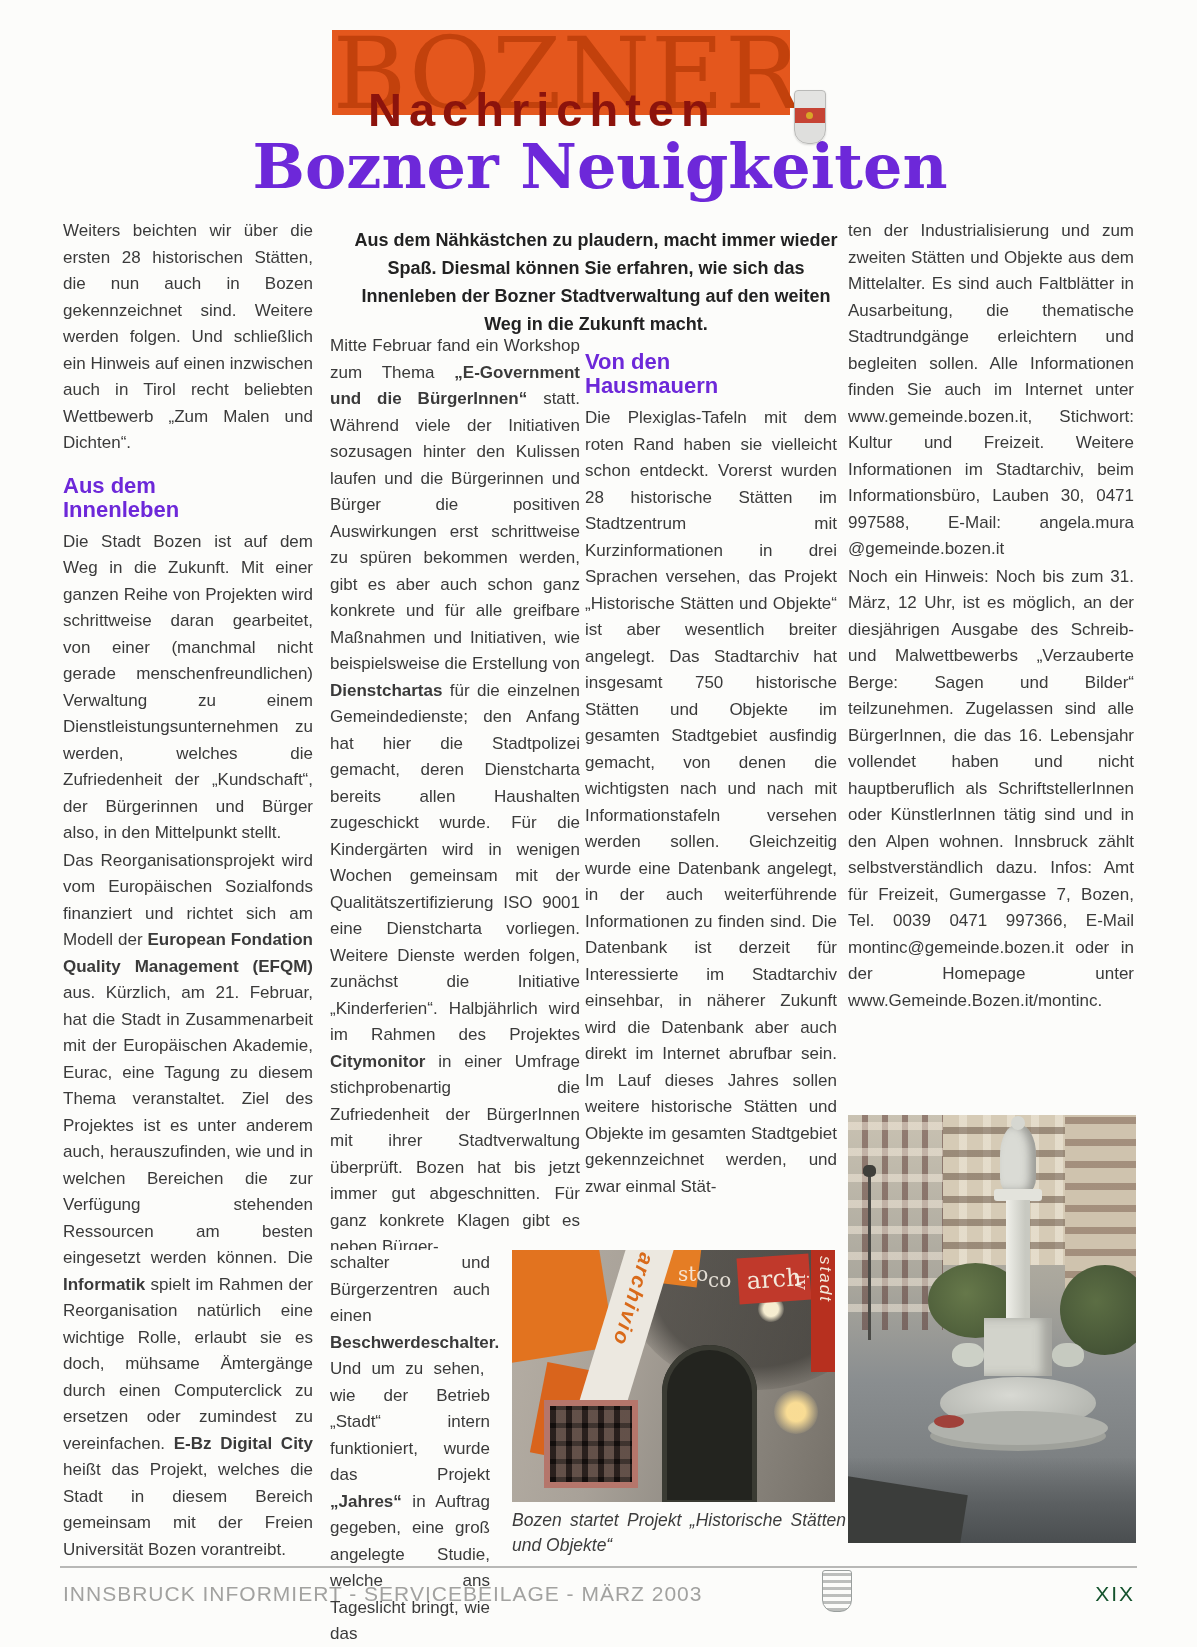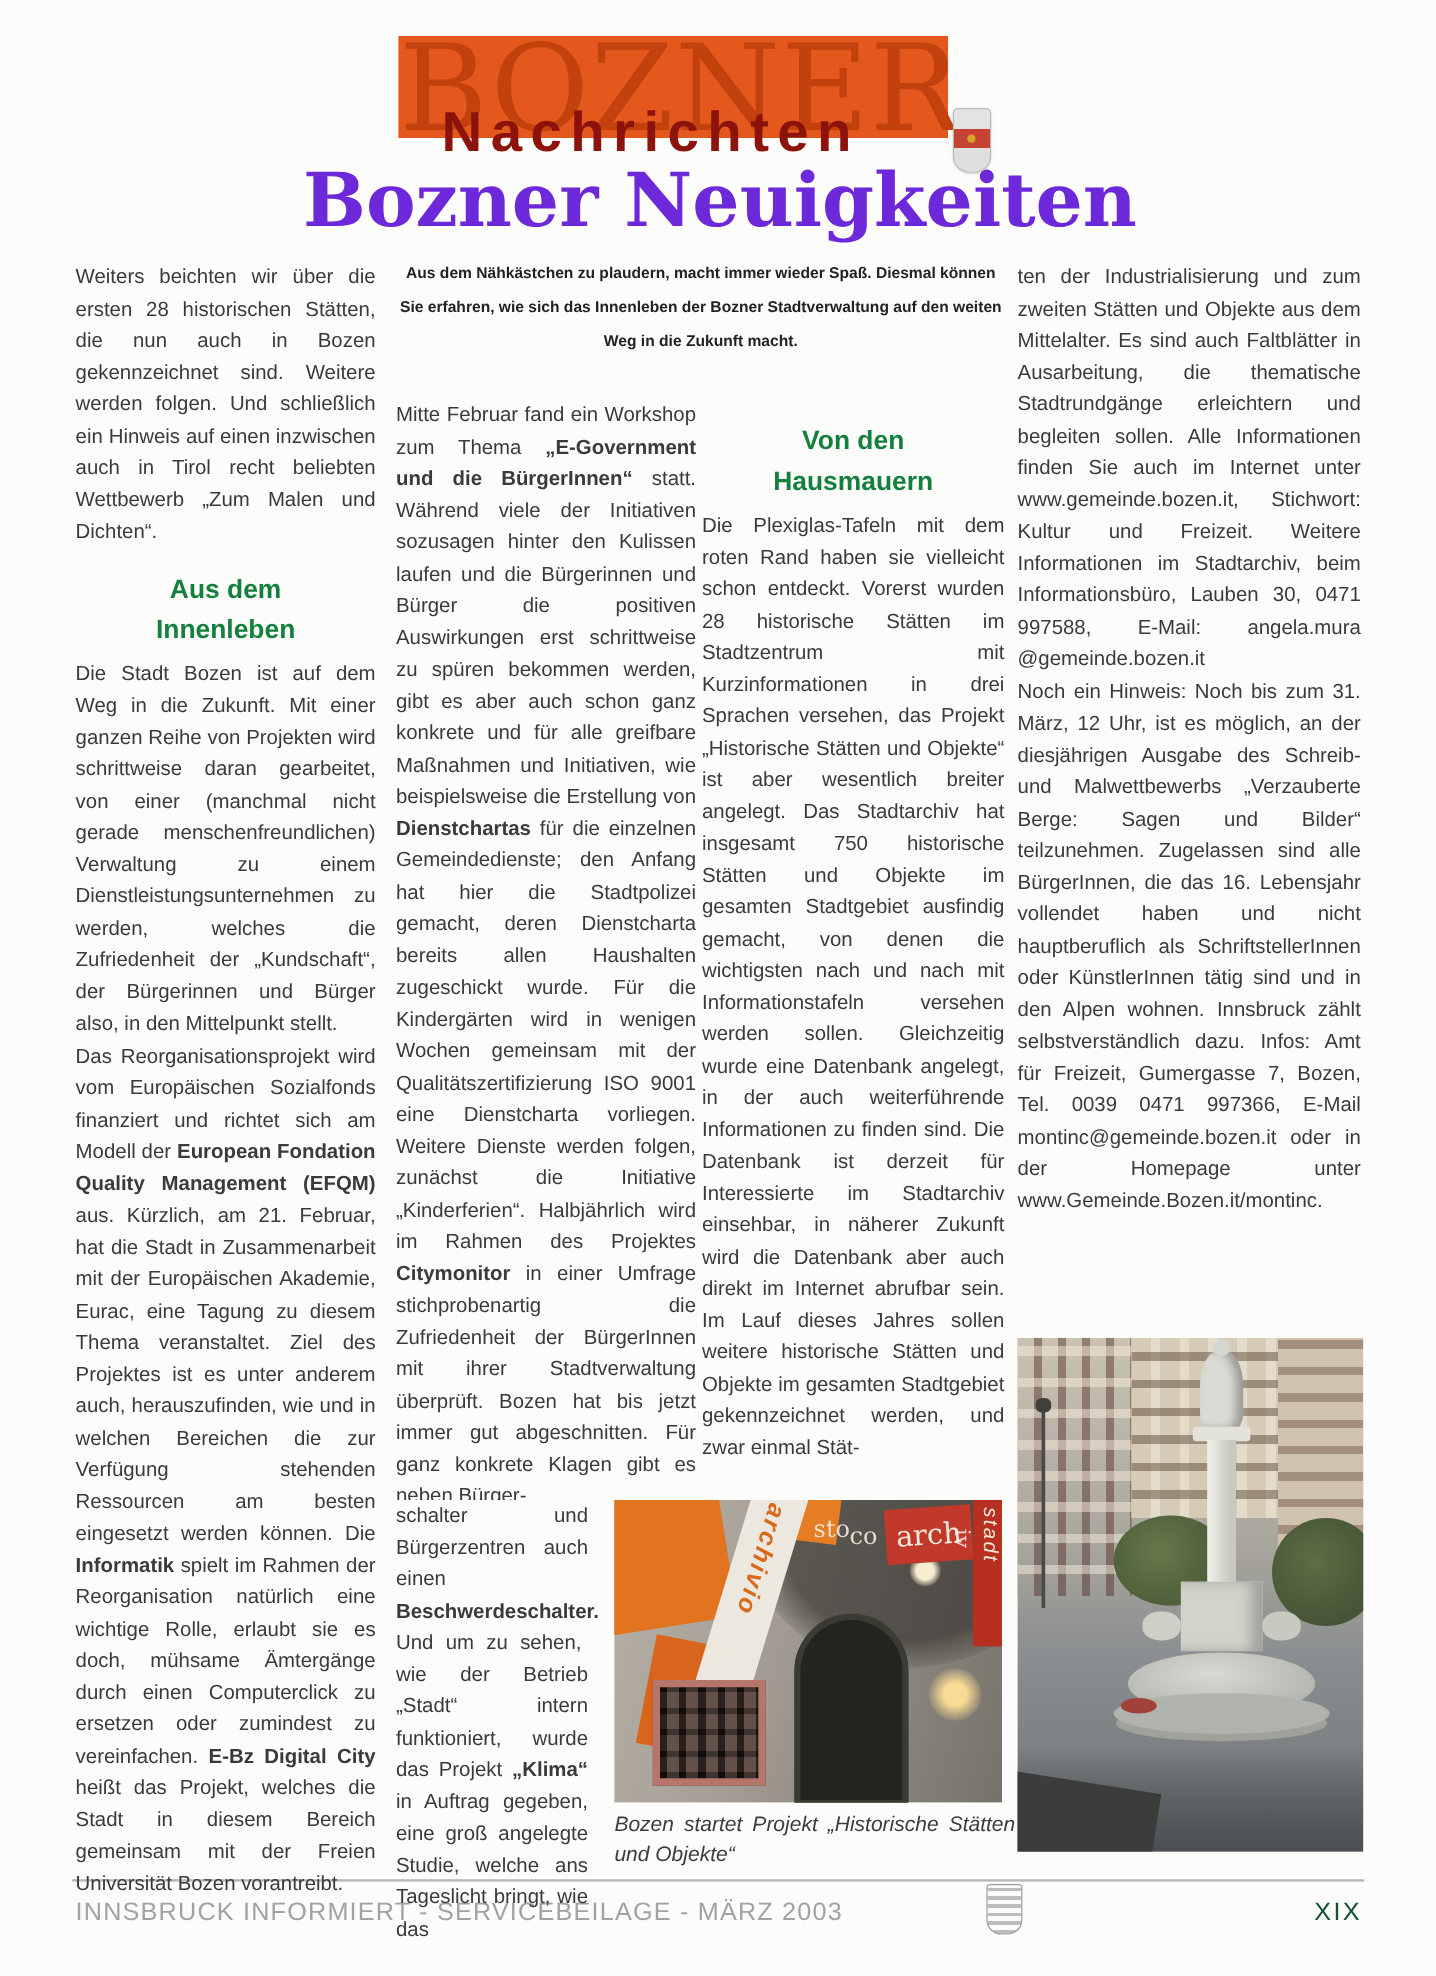--- a/index.html
+++ b/index.html
@@ -15,29 +15,29 @@
         font-family:"Liberation Sans",sans-serif;font-weight:bold;font-size:47px;line-height:52px;
         letter-spacing:7px;color:#8c130c;}
   .masthead-shield{position:absolute;left:794px;top:90px;width:30px;height:52px;z-index:3;
         background:linear-gradient(to bottom,#e3e3e1 0 32%,#c64334 32% 62%,#dfdfdd 62%);
         border:1px solid #b9b9b7;border-radius:4px 4px 14px 14px;box-shadow:0 1px 2px rgba(0,0,0,.15);}
   .masthead-shield .dot{position:absolute;left:11px;top:21px;width:7px;height:7px;border-radius:50%;background:#d9a527;}
   .headline{position:absolute;left:150px;top:134px;width:900px;margin:0;text-align:center;
         font-family:"DejaVu Serif",serif;font-weight:bold;font-size:62px;line-height:66px;color:#6d28d9;}
 
   
-  .intro{position:absolute;left:330px;top:214px;width:508px;margin:0;text-align:center;
-        font-weight:bold;font-size:13px;line-height:28px;color:#222;}
+  .intro{position:absolute;left:330px;top:214px;width:508px;margin:12px;text-align:center;
+        font-weight:bold;font-size:18px;line-height:28px;color:#222;}
 
   
   .col{position:absolute;text-align:justify;font-size:17px;line-height:26.5px;color:#3a3a3a;z-index:1;}
   .col p{margin:0;}
   .col p + p{margin-top:1px;}
-  .col-heading{margin:17px 0 7px;text-align:center;font-size:22px;line-height:34px;
-        font-weight:bold;color:#15803d;white-space:pre-line;}
+  .col-heading{margin:17px 0 7px;font-size:22px;line-height:24px;
+        font-weight:bold;color:#6d28d9;white-space:pre-line;}
   .col1{left:63px;top:218px;width:250px;}
   .col2{left:330px;top:333px;width:250px;height:917px;overflow:hidden;}
   .col2n{left:330px;top:1250px;width:160px;}
   .col3{left:585px;top:333px;width:252px;height:1000px;}
   .col4{left:848px;top:218px;width:286px;}
 
   
   .photo-mid{position:absolute;left:512px;top:1250px;width:323px;height:252px;overflow:hidden;z-index:5;
         background:linear-gradient(105deg,#b6afa5 0%,#a8a198 35%,#938e86 60%,#767169 100%);}
   .pm-vault{position:absolute;right:-50px;top:-70px;width:260px;height:210px;border-radius:50%;
@@ -138,21 +138,21 @@
 Innenleben</h2>
     <p>Die Stadt Bozen ist auf dem Weg in die Zukunft. Mit einer ganzen Reihe von Projekten wird schrittweise daran gearbeitet, von einer (manchmal nicht gerade menschenfreundlichen) Verwaltung zu einem Dienstleistungsunternehmen zu werden, welches die Zufriedenheit der „Kundschaft“, der Bürgerinnen und Bürger also, in den Mittelpunkt stellt.</p>
     <p><span>Das Reorganisationsprojekt wird vom Europäischen Sozialfonds finanziert und richtet sich am Modell der </span><span style="font-weight: bold;">European Fondation Quality Management (EFQM)</span><span> aus. Kürzlich, am 21. Februar, hat die Stadt in Zusammenarbeit mit der Europäischen Akademie, Eurac, eine Tagung zu diesem Thema veranstaltet. Ziel des Projektes ist es unter anderem auch, herauszufinden, wie und in welchen Bereichen die zur Verfügung stehenden Ressourcen am besten eingesetzt werden können. Die </span><span style="font-weight: bold;">Informatik</span><span> spielt im Rahmen der Reorganisation natürlich eine wichtige Rolle, erlaubt sie es doch, mühsame Ämtergänge durch einen Computerclick zu ersetzen oder zumindest zu vereinfachen. </span><span style="font-weight: bold;">E-Bz Digital City</span><span> heißt das Projekt, welches die Stadt in diesem Bereich gemeinsam mit der Freien Universität Bozen vorantreibt.</span></p>
   </div>
 
   <div class="col col2">
     <p><span>Mitte Februar fand ein Workshop zum Thema </span><span style="font-weight: bold;">„E-Government und die BürgerInnen“</span><span> statt. Während viele der Initiativen sozusagen hinter den Kulissen laufen und die Bürgerinnen und Bürger die positiven Auswirkungen erst schrittweise zu spüren bekommen werden, gibt es aber auch schon ganz konkrete und für alle greifbare Maßnahmen und Initiativen, wie beispielsweise die Erstellung von </span><span style="font-weight: bold;">Dienstchartas</span><span> für die einzelnen Gemeindedienste; den Anfang hat hier die Stadtpolizei gemacht, deren Dienstcharta bereits allen Haushalten zugeschickt wurde. Für die Kindergärten wird in wenigen Wochen gemeinsam mit der Qualitätszertifizierung ISO 9001 eine Dienstcharta vorliegen. Weitere Dienste werden folgen, zunächst die Initiative „Kinderferien“. Halbjährlich wird im Rahmen des Projektes </span><span style="font-weight: bold;">Citymonitor</span><span> in einer Umfrage stichprobenartig die Zufriedenheit der BürgerInnen mit ihrer Stadtverwaltung überprüft. Bozen hat bis jetzt immer gut abgeschnitten. Für ganz konkrete Klagen gibt es neben Bürger-</span></p>
   </div>
 
   <div class="col col2n">
-    <p><span>schalter und Bürgerzentren auch einen </span><span style="font-weight: bold;">Beschwerdeschalter.</span><span> Und um zu sehen, wie der Betrieb „Stadt“ intern funktioniert, wurde das Projekt </span><span style="font-weight: bold;">„Klima“</span><span> in Auftrag gegeben, eine groß angelegte Studie, welche ans Tageslicht bringt, wie das</span></p>
+    <p><span>schalter und Bürgerzentren auch einen </span><span style="font-weight: bold;">Beschwerdeschalter.</span><span> Und um zu sehen, wie der Betrieb „Stadt“ intern funktioniert, wurde das Projekt </span><span style="font-weight: bold;">„Jahres“</span><span> in Auftrag gegeben, eine groß angelegte Studie, welche ans Tageslicht bringt, wie das</span></p>
   </div>
 
   <div class="col col3">
     <h2 class="col-heading">Von den
 Hausmauern</h2>
     <p>Die Plexiglas-Tafeln mit dem roten Rand haben sie vielleicht schon entdeckt. Vorerst wurden 28 historische Stätten im Stadtzentrum mit Kurzinformationen in drei Sprachen versehen, das Projekt „Historische Stätten und Objekte“ ist aber wesentlich breiter angelegt. Das Stadtarchiv hat insgesamt 750 historische Stätten und Objekte im gesamten Stadtgebiet ausfindig gemacht, von denen die wichtigsten nach und nach mit Informationstafeln versehen werden sollen. Gleichzeitig wurde eine Datenbank angelegt, in der auch weiterführende Informationen zu finden sind. Die Datenbank ist derzeit für Interessierte im Stadtarchiv einsehbar, in näherer Zukunft wird die Datenbank aber auch direkt im Internet abrufbar sein. Im Lauf dieses Jahres sollen weitere historische Stätten und Objekte im gesamten Stadtgebiet gekennzeichnet werden, und zwar einmal Stät-</p>
   </div>
 
   <div class="col col4">
     <p>ten der Industrialisierung und zum zweiten Stätten und Objekte aus dem Mittelalter. Es sind auch Faltblätter in Ausarbeitung, die thematische Stadtrundgänge erleichtern und begleiten sollen. Alle Informationen finden Sie auch im Internet unter www.gemeinde.bozen.it, Stichwort: Kultur und Freizeit. Weitere Informationen im Stadtarchiv, beim Informationsbüro, Lauben 30, 0471 997588, E-Mail: angela.mura @gemeinde.bozen.it</p>

